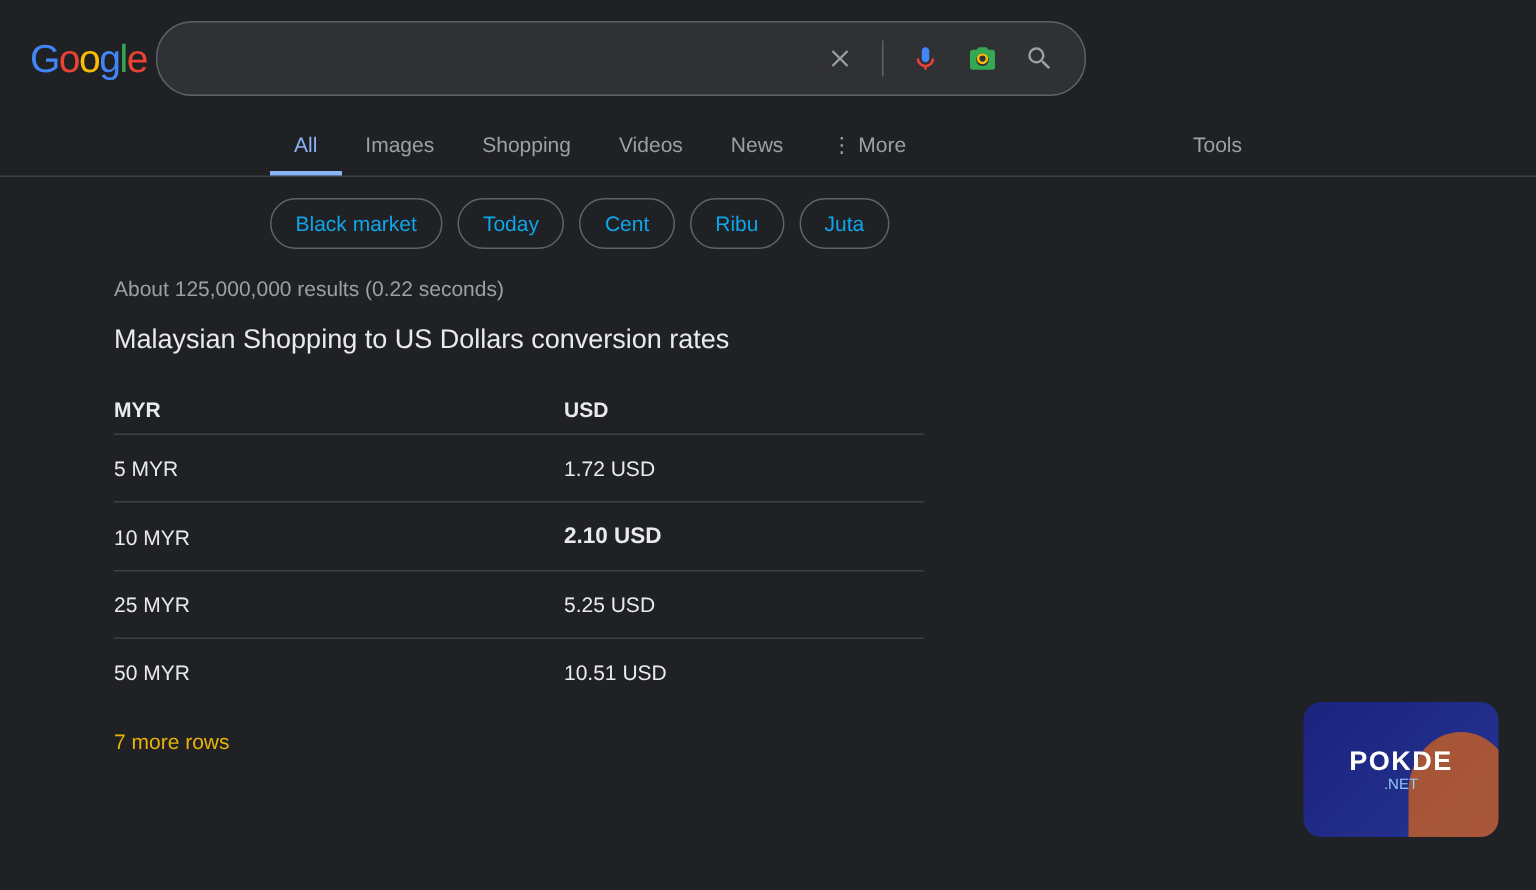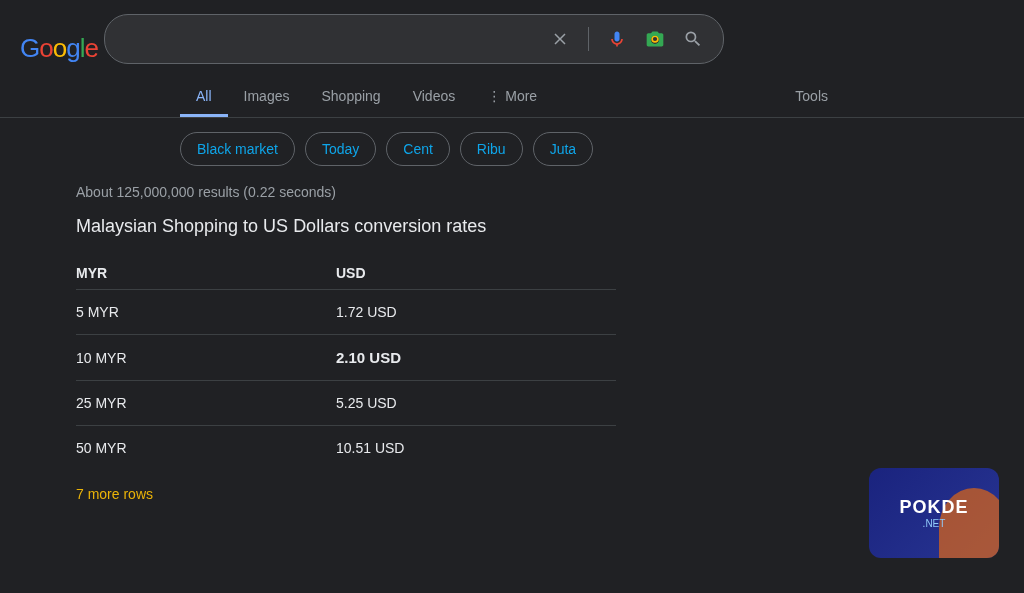--- a/index.html
+++ b/index.html
@@ -8,21 +8,21 @@
       color: #e8eaed;
       font-family: Arial, sans-serif;
       width: 1024px;
       height: 593px;
       overflow: hidden;
     }
 
     
     .header {
       display: flex;
-      align-items: flex-end;
+      align-items: center;
       padding: 14px 20px;
       gap: 4px;
       background: #202124;
     }
 
     .logo {
       font-size: 26px;
       font-weight: 400;
       letter-spacing: -1px;
       min-width: 80px;
@@ -125,21 +125,21 @@
 
     .conversion-table {
       width: 540px;
     }
     .table-header {
       display: flex;
       padding: 8px 0;
       font-weight: 700;
       font-size: 14px;
     }
-    .col-myr { width: 260px; }
+    .col-myr { width: 300px; }
     .col-usd { flex: 1; }
 
     .table-row {
       display: flex;
       padding: 14px 0;
       border-top: 1px solid #3c4043;
       font-size: 14px;
       align-items: center;
     }
     .table-row.highlighted .col-usd {
@@ -226,20 +226,21 @@
       </div>
     </div>
   </div>
 </div>
 
 <div class="tabs">
   <div class="tab active">All</div>
   <div class="tab">Images</div>
   <div class="tab">Shopping</div>
   <div class="tab">Videos</div>
+  <div class="tab">News</div>
   <div class="tab tab-more">
     <span>⋮</span>
     <span>More</span>
   </div>
   <div class="tab tools-tab">Tools</div>
 </div>
 
 <div class="chips">
   <div class="chip">Black market</div>
   <div class="chip">Today</div>

